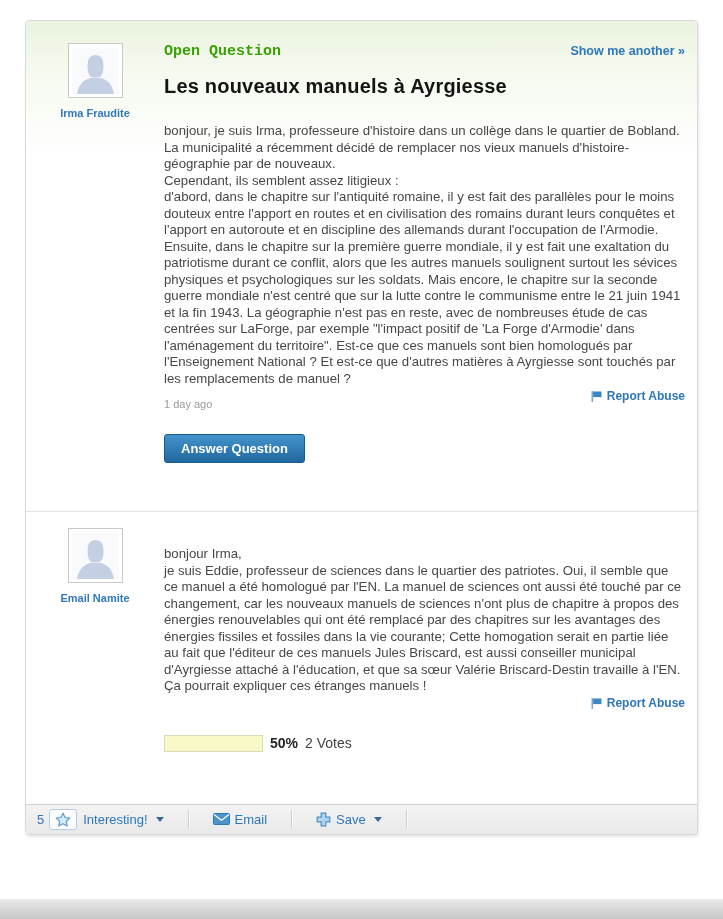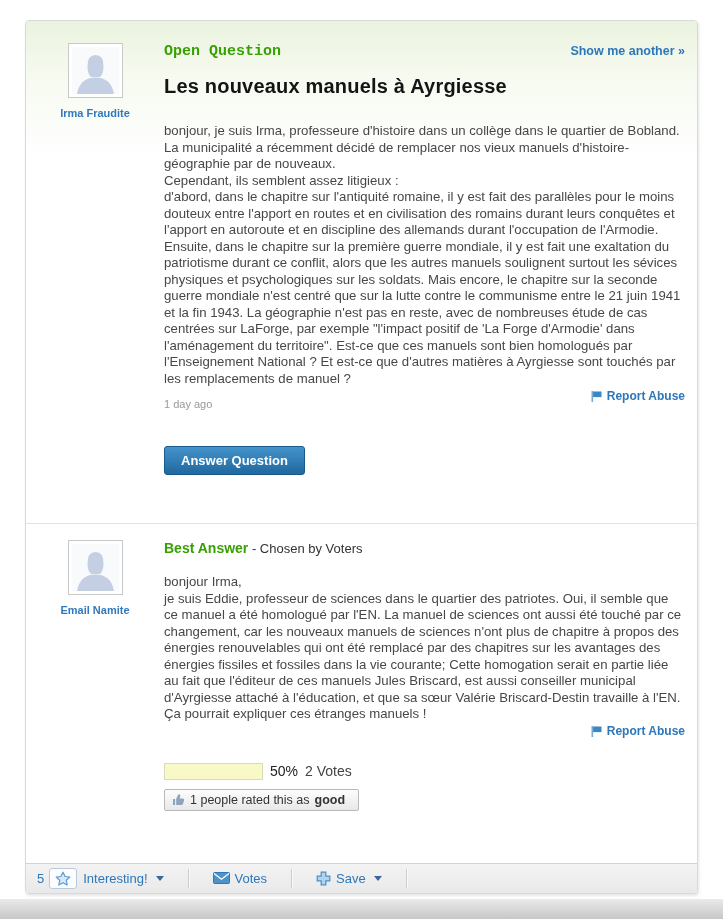--- a/index.html
+++ b/index.html
@@ -27,36 +27,36 @@
   .a-section .col-main{padding-top:16px;}
   .q-header{display:flex;justify-content:space-between;align-items:baseline;}
   .open-q{font-size:15px;font-weight:bold;color:#38a002;font-family:Liberation Mono, monospace;}
   .show-another{font-size:12.5px;font-weight:bold;color:#2d77bb;text-decoration:none;cursor:pointer;margin-left:31px;}
   .q-title{font-size:20px;font-weight:bold;color:#141414;margin:15px 0 25px 0;letter-spacing:.2px;}
   .body-text{font-size:13.2px;line-height:16.5px;color:#474747;white-space:pre-line;}
   .meta-row{display:flex;justify-content:space-between;align-items:flex-start;margin-top:2px;}
   .timestamp{font-size:11px;color:#999;padding-top:9px;}
   .report{display:inline-flex;align-items:center;gap:4px;font-size:12px;font-weight:bold;color:#2d77bb;text-decoration:none;cursor:pointer;text-align:center;}
   .answer-btn{
-    margin-top:36px;display:inline-block;cursor:pointer;
+    margin-top:24px;display:inline-block;cursor:pointer;
     background:linear-gradient(#4493cb,#20689f);
     border:1px solid #195a8d;border-radius:3px;
     color:#fff;font-weight:bold;font-size:13px;font-family:inherit;
     padding:6px 16px;
   }
   
   .a-section{display:flex;border-top:1px solid #e3e3e3;padding-bottom:52px;}
   .a-header{font-size:13px;color:#333;}
   .best-a{font-size:14px;font-weight:bold;color:#38a002;}
   .a-body{margin-top:18px;}
   .a-report-row{text-align:right;margin-top:1px;}
   .a-timestamp{font-size:11px;color:#999;margin-top:2px;}
   .votes-row{display:flex;align-items:center;gap:7px;margin-top:21px;}
   .vote-bar{width:97px;height:15px;background:#f9f9c8;border:1px solid #dbdbb9;}
-  .vote-pct{font-size:14px;font-weight:normal;color:#222;}
+  .vote-pct{font-size:14px;font-weight:bold;color:#222;}
   .vote-count{font-size:14px;color:#444;}
   .rating-btn{
     margin-top:9px;display:inline-flex;align-items:center;gap:5px;cursor:pointer;
     background:linear-gradient(#fdfdfd,#e8e8e8);
     border:1px solid #b9b9b9;border-radius:2px;
     font-size:12.5px;color:#333;font-family:inherit;padding:3px 13px 3px 7px;
   }
   .rating-grade{font-weight:bold;}
   
   .toolbar{
@@ -126,67 +126,57 @@
         <rect x="0.5" y="0.5" width="54" height="54" fill="#ffffff" stroke="#c9c9c9"></rect>
         <rect x="4" y="4" width="47" height="47" fill="#f8fafc"></rect>
         <g fill="#c5cfe3">
           <path d="M19.5 23 q0 -11 8 -11 q8 0 8 11 q0 8 -3.5 11 l-9 0 q-3.5 -3 -3.5 -11z"></path>
           <path d="M9 51 C 11 38.5, 19 34.5, 27.5 34.5 C 36 34.5, 44 38.5, 46 51 Z"></path>
         </g>
       </svg>
       <a class="username">Email Namite</a>
     </div>
     <div class="col-main">
-      <div class="a-header">
-        <span class="best-a">Best Answer</span><span> - Chosen by Voters</span>
-      </div>
       <div class="body-text a-body">bonjour Irma,
 je suis Eddie, professeur de sciences dans le quartier des patriotes. Oui, il semble que ce manuel a été homologué par l'EN. La manuel de sciences ont aussi été touché par ce changement, car les nouveaux manuels de sciences n'ont plus de chapitre à propos des énergies renouvelables qui ont été remplacé par des chapitres sur les avantages des énergies fissiles et fossiles dans la vie courante; Cette homogation serait en partie liée au fait que l'éditeur de ces manuels Jules Briscard, est aussi conseiller municipal d'Ayrgiesse attaché à l'éducation, et que sa sœur Valérie Briscard-Destin travaille à l'EN. Ça pourrait expliquer ces étranges manuels !</div>
       <div class="a-report-row">
         <a class="report">
           <svg width="13" height="13" viewBox="0 0 13 13">
             <rect x="1.5" y="1" width="1.6" height="11" fill="#7aa9d2"></rect>
             <rect x="3.1" y="1.5" width="8.4" height="5.6" fill="#3b86c4"></rect>
           </svg>
           <span>Report Abuse</span>
         </a>
       </div>
       <div class="votes-row">
         <div class="vote-bar"></div>
         <span class="vote-pct">50%</span>
         <span class="vote-count">2 Votes</span>
       </div>
-      <button class="rating-btn">
-        <svg width="13" height="13" viewBox="0 0 13 13">
-          <path fill="#8fa3be" d="M1 6h2.1v6H1z M4.2 12h5.3c.8 0 1.4-.5 1.6-1.2l1-3.7c.2-.8-.4-1.6-1.2-1.6H7.6l.7-2.4C8.5 2.2 7.9 1.3 7 1.3c-.4 0-.8.2-1 .6L4.2 6z"></path>
-        </svg>
-        <span>1 people rated this as </span>
-          <span class="rating-grade">good</span>
-      </button>
     </div>
   </div>
 
   <div class="toolbar">
     <span class="tb-count">5</span>
     <button class="star-btn">
       <svg width="16" height="15" viewBox="0 0 16 15">
         <path d="M8 1.2 L10.1 5.5 L14.8 6.1 L11.3 9.3 L12.2 14 L8 11.7 L3.8 14 L4.7 9.3 L1.2 6.1 L5.9 5.5 Z" fill="#d8eafa" stroke="#5b9bd4" stroke-width="1.2" stroke-linejoin="round"></path>
       </svg>
     </button>
     <a class="tb-item tb-first">
       <span>Interesting!</span>
       <span class="caret"></span>
     </a>
     <span class="tb-sep"></span>
     <a class="tb-item">
       <svg width="17" height="12" viewBox="0 0 17 12">
         <rect x="0.5" y="0.5" width="16" height="11" rx="1" fill="#4d93c9" stroke="#2d77bb"></rect>
         <path d="M1 1.5 L8.5 7.2 L16 1.5" stroke="#ffffff" stroke-width="1.2" fill="none"></path>
       </svg>
-      <span>Votes</span>
+      <span>Email</span>
     </a>
     <span class="tb-sep"></span>
     <a class="tb-item">
       <svg width="15" height="15" viewBox="0 0 15 15">
         <path d="M5.2 1.2 h4.6 v4 h4 v4.6 h-4 v4 H5.2 v-4 h-4 V5.2 h4 z" fill="#b2d3ee" stroke="#4d8fc4" stroke-width="1.2"></path>
       </svg>
       <span>Save</span>
       <span class="caret"></span>
     </a>
     <span class="tb-sep"></span>

